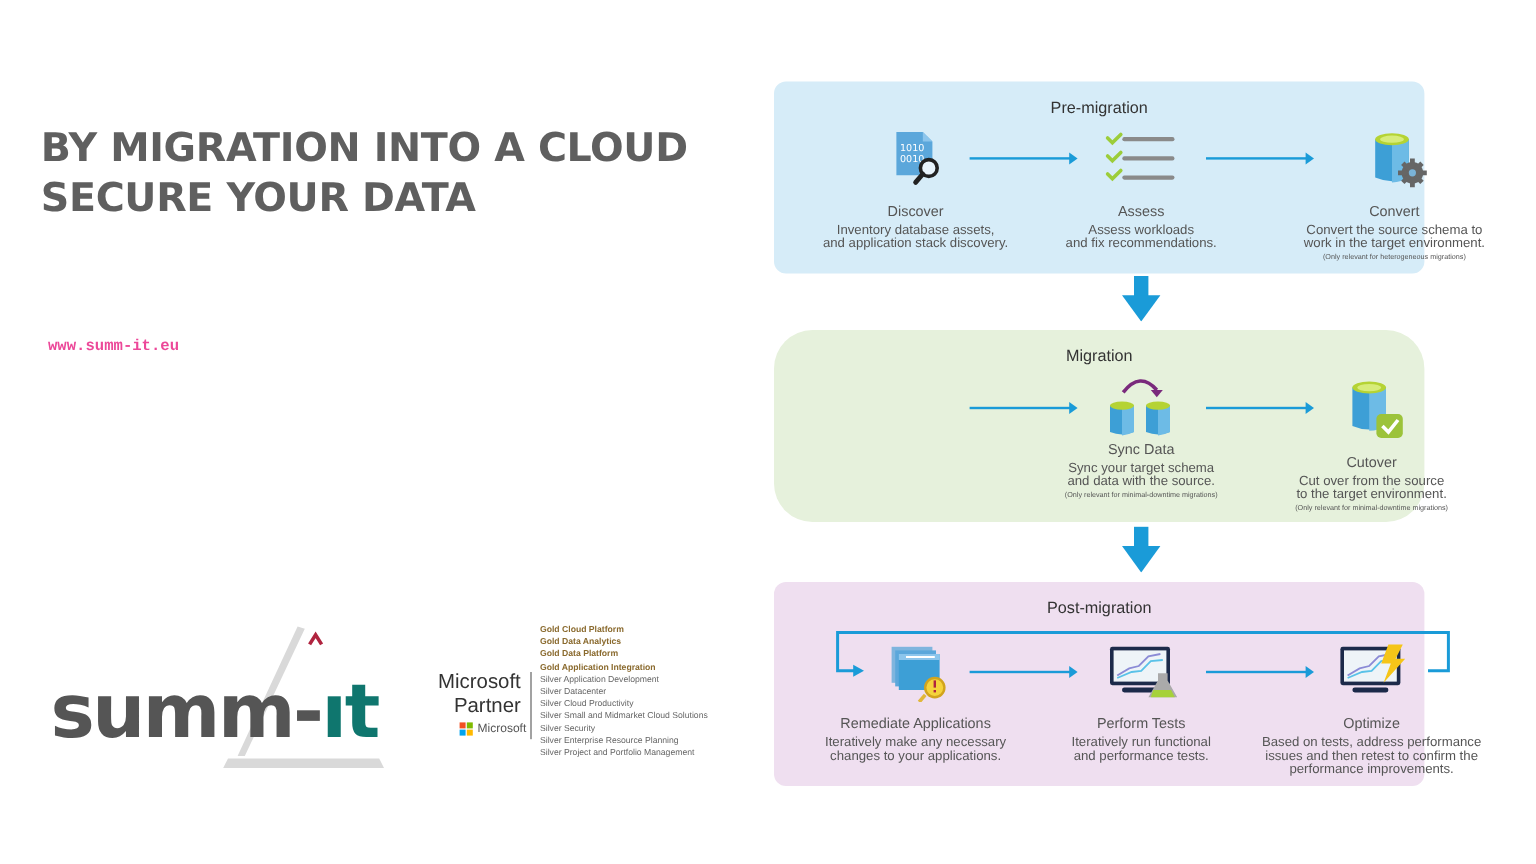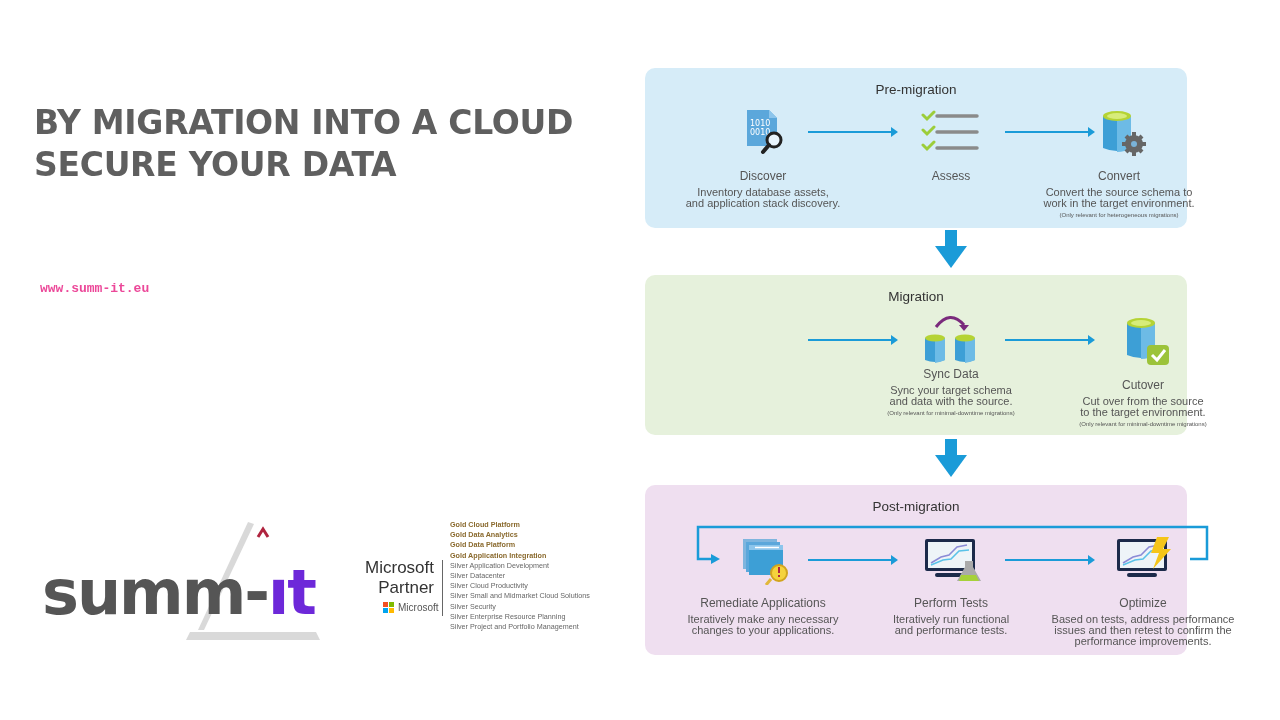--- a/index.html
+++ b/index.html
@@ -5,21 +5,21 @@
   * { box-sizing: border-box; margin: 0; padding: 0; }
   html, body { width: 1280px; height: 720px; background: #ffffff; overflow: hidden; }
   body { position: relative; font-family: "Liberation Sans", "DejaVu Sans", sans-serif; }
 
   .headline { position: absolute; left: 34px; top: 102px; color: #5f5f5f; font-family: "DejaVu Sans", sans-serif; font-weight: bold; font-size: 33px; line-height: 42px; letter-spacing: -0.3px; }
   .headline div { white-space: nowrap; }
   .website { position: absolute; left: 40px; top: 281px; color: #ec4899; font-family: Liberation Mono, monospace; font-weight: bold; font-size: 13px; }
 
   .logo { position: absolute; left: 40px; top: 520px; width: 280px; height: 125px; }
   .logo-text { position: absolute; left: 2px; top: 36px; font-family: "DejaVu Sans", sans-serif; font-weight: bold; font-size: 62px; letter-spacing: -2px; color: #555; white-space: nowrap; }
-  .logo-text .it { color: #6d28d9; text-align: center; }
+  .logo-text .it { color: #0f766e; text-align: center; }
 
   .ms-partner { position: absolute; left: 358px; top: 558px; width: 76px; text-align: right; color: #333; font-size: 17px; line-height: 20px; }
   .ms-brand { position: absolute; left: 383px; top: 602px; display: flex; align-items: center; gap: 4px; font-size: 10px; color: #555; }
   .ms-logo { display: grid; grid-template-columns: 5px 5px; grid-template-rows: 5px 5px; gap: 1px; }
   .ms-logo span { display: block; }
   .ms-divider { position: absolute; left: 442px; top: 560px; width: 1px; height: 56px; background: #666; }
   .ms-comp { position: absolute; left: 450px; top: 520px; font-size: 7.2px; line-height: 10.2px; }
   .ms-comp .gold { color: #8a6a2e; font-weight: bold; }
   .ms-comp .silver { color: #666; }
 
@@ -114,24 +114,28 @@
             <path d="M2 37 L6 41 L13 34"></path>
         </g>
         <g stroke="#8a8a8a" stroke-width="3.5" stroke-linecap="round">
           <line x1="16" y1="8" x2="56" y2="8"></line>
             <line x1="16" y1="24" x2="56" y2="24"></line>
             <line x1="16" y1="40" x2="56" y2="40"></line>
         </g>
       </svg>
     </div>
     <div class="label">Assess</div>
+    <div class="desc">
+      <div>Assess workloads</div>
+        <div>and fix recommendations.</div>
+    </div>
   </div>
   <div class="h-arrow" style="left:360px;top:63px;width:85px"></div>
 
-  <div class="step" style="left:374px;top:40px">
+  <div class="step" style="left:417px;top:40px">
     <div class="icon">
       <svg width="60" height="50" viewBox="0 0 60 50">
         <path d="M14 8 V40 Q28 46 42 40 V8 Z" fill="#3d9fd6"></path>
         <path d="M28 8 V44 Q36 44 42 40 V8 Z" fill="#6dbbe6"></path>
         <ellipse cx="28" cy="8" rx="14" ry="5" fill="#b5d334"></ellipse>
         <ellipse cx="28" cy="8" rx="10" ry="3" fill="#d7ec7a"></ellipse>
         <circle cx="45" cy="36" r="9" fill="#666"></circle>
         <g stroke="#666" stroke-width="4">
             <line x1="45" y1="24" x2="45" y2="48"></line>
             <line x1="33" y1="36" x2="57" y2="36"></line>
@@ -148,21 +152,21 @@
     </div>
     <div class="note">(Only relevant for heterogeneous migrations)</div>
   </div>
 </div>
 
 <svg class="down-arrow" style="top:228px" viewBox="0 0 36 40">
   <rect x="12" y="2" width="12" height="18" fill="#1a9bd8"></rect>
     <polygon points="2,18 34,18 18,40" fill="#1a9bd8"></polygon>
 </svg>
 
-<div class="panel" style="top:275px;height:160px;background:#e6f1dc;">
+<div class="panel" style="top:275px;height:160px;background:#e6f1dc;border-radius:32px;">
   <div class="panel-title" style="top:14px">Migration</div>
 
   <div class="h-arrow" style="left:163px;top:64px;width:85px"></div>
 
   <div class="step" style="left:206px;top:38px">
     <div class="icon" style="height:54px">
       <svg width="60" height="54" viewBox="0 0 60 54">
         <path d="M15 14 Q29 -4 43 12" stroke="#7a2a7c" stroke-width="3" fill="none"></path>
         <polygon points="38,12 48,12 43,18" fill="#7a2a7c"></polygon>
         <path d="M4 25 V47 Q14 51 24 47 V25 Z" fill="#3d9fd6"></path>

